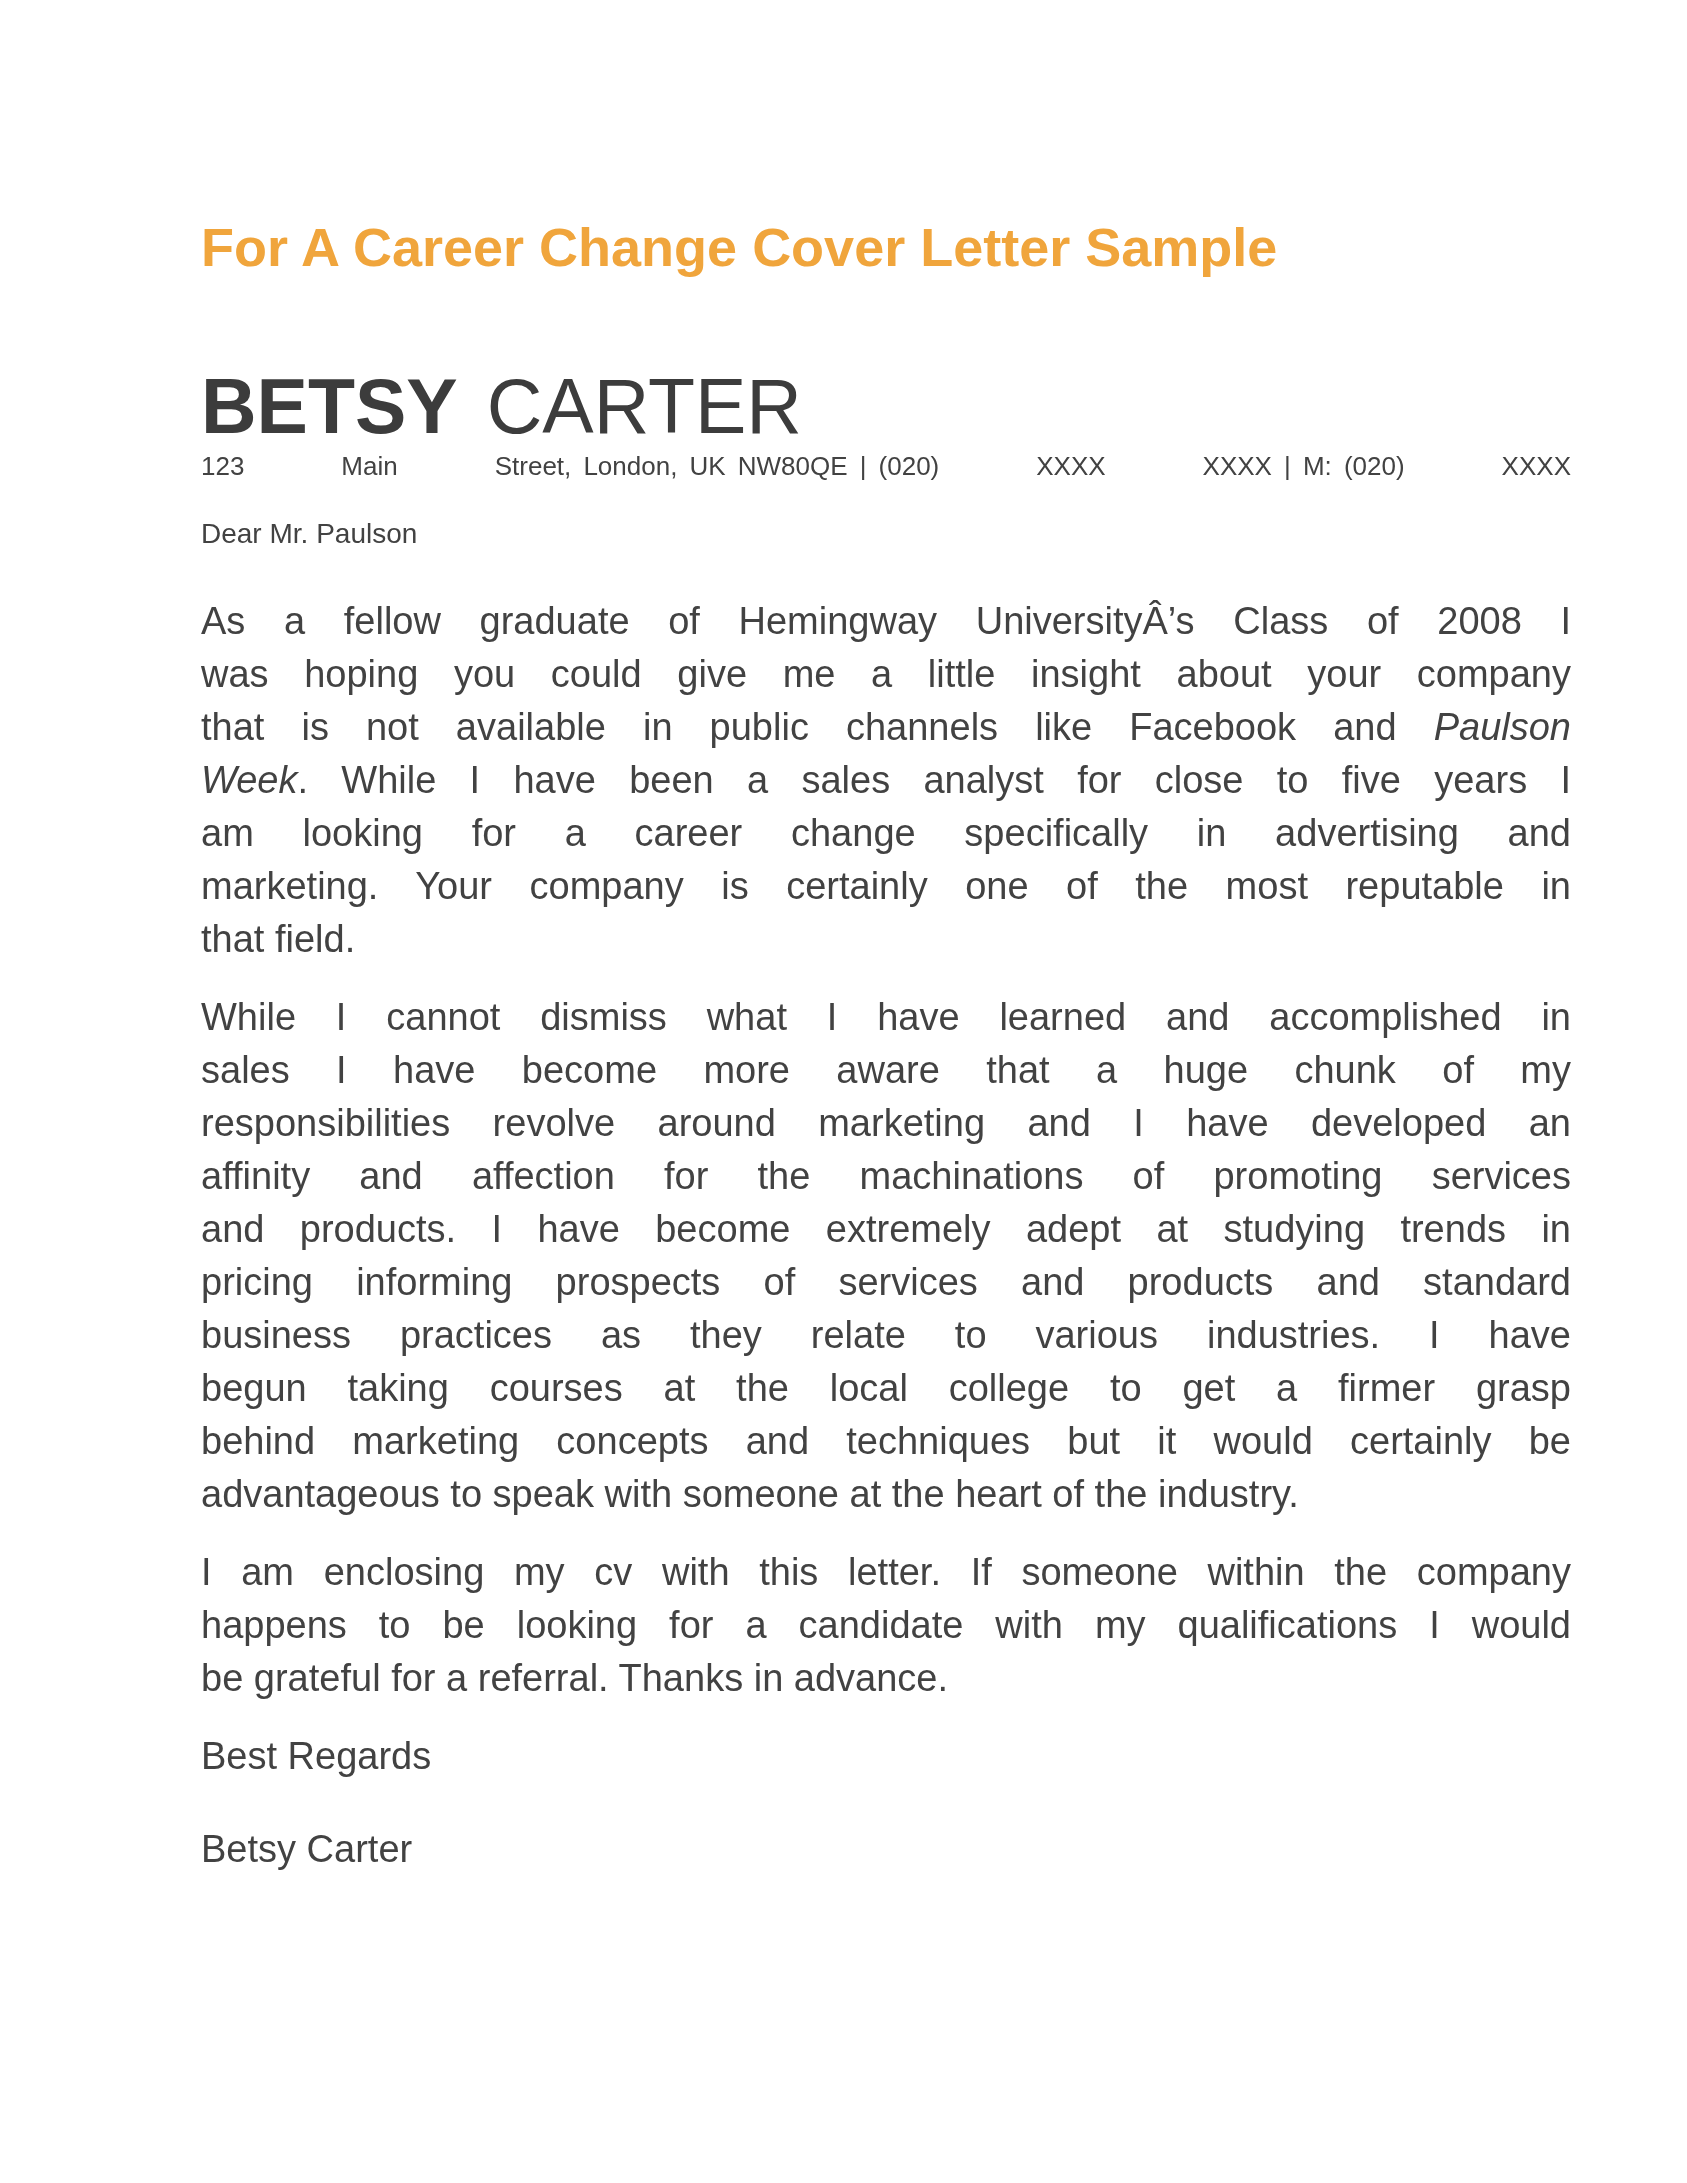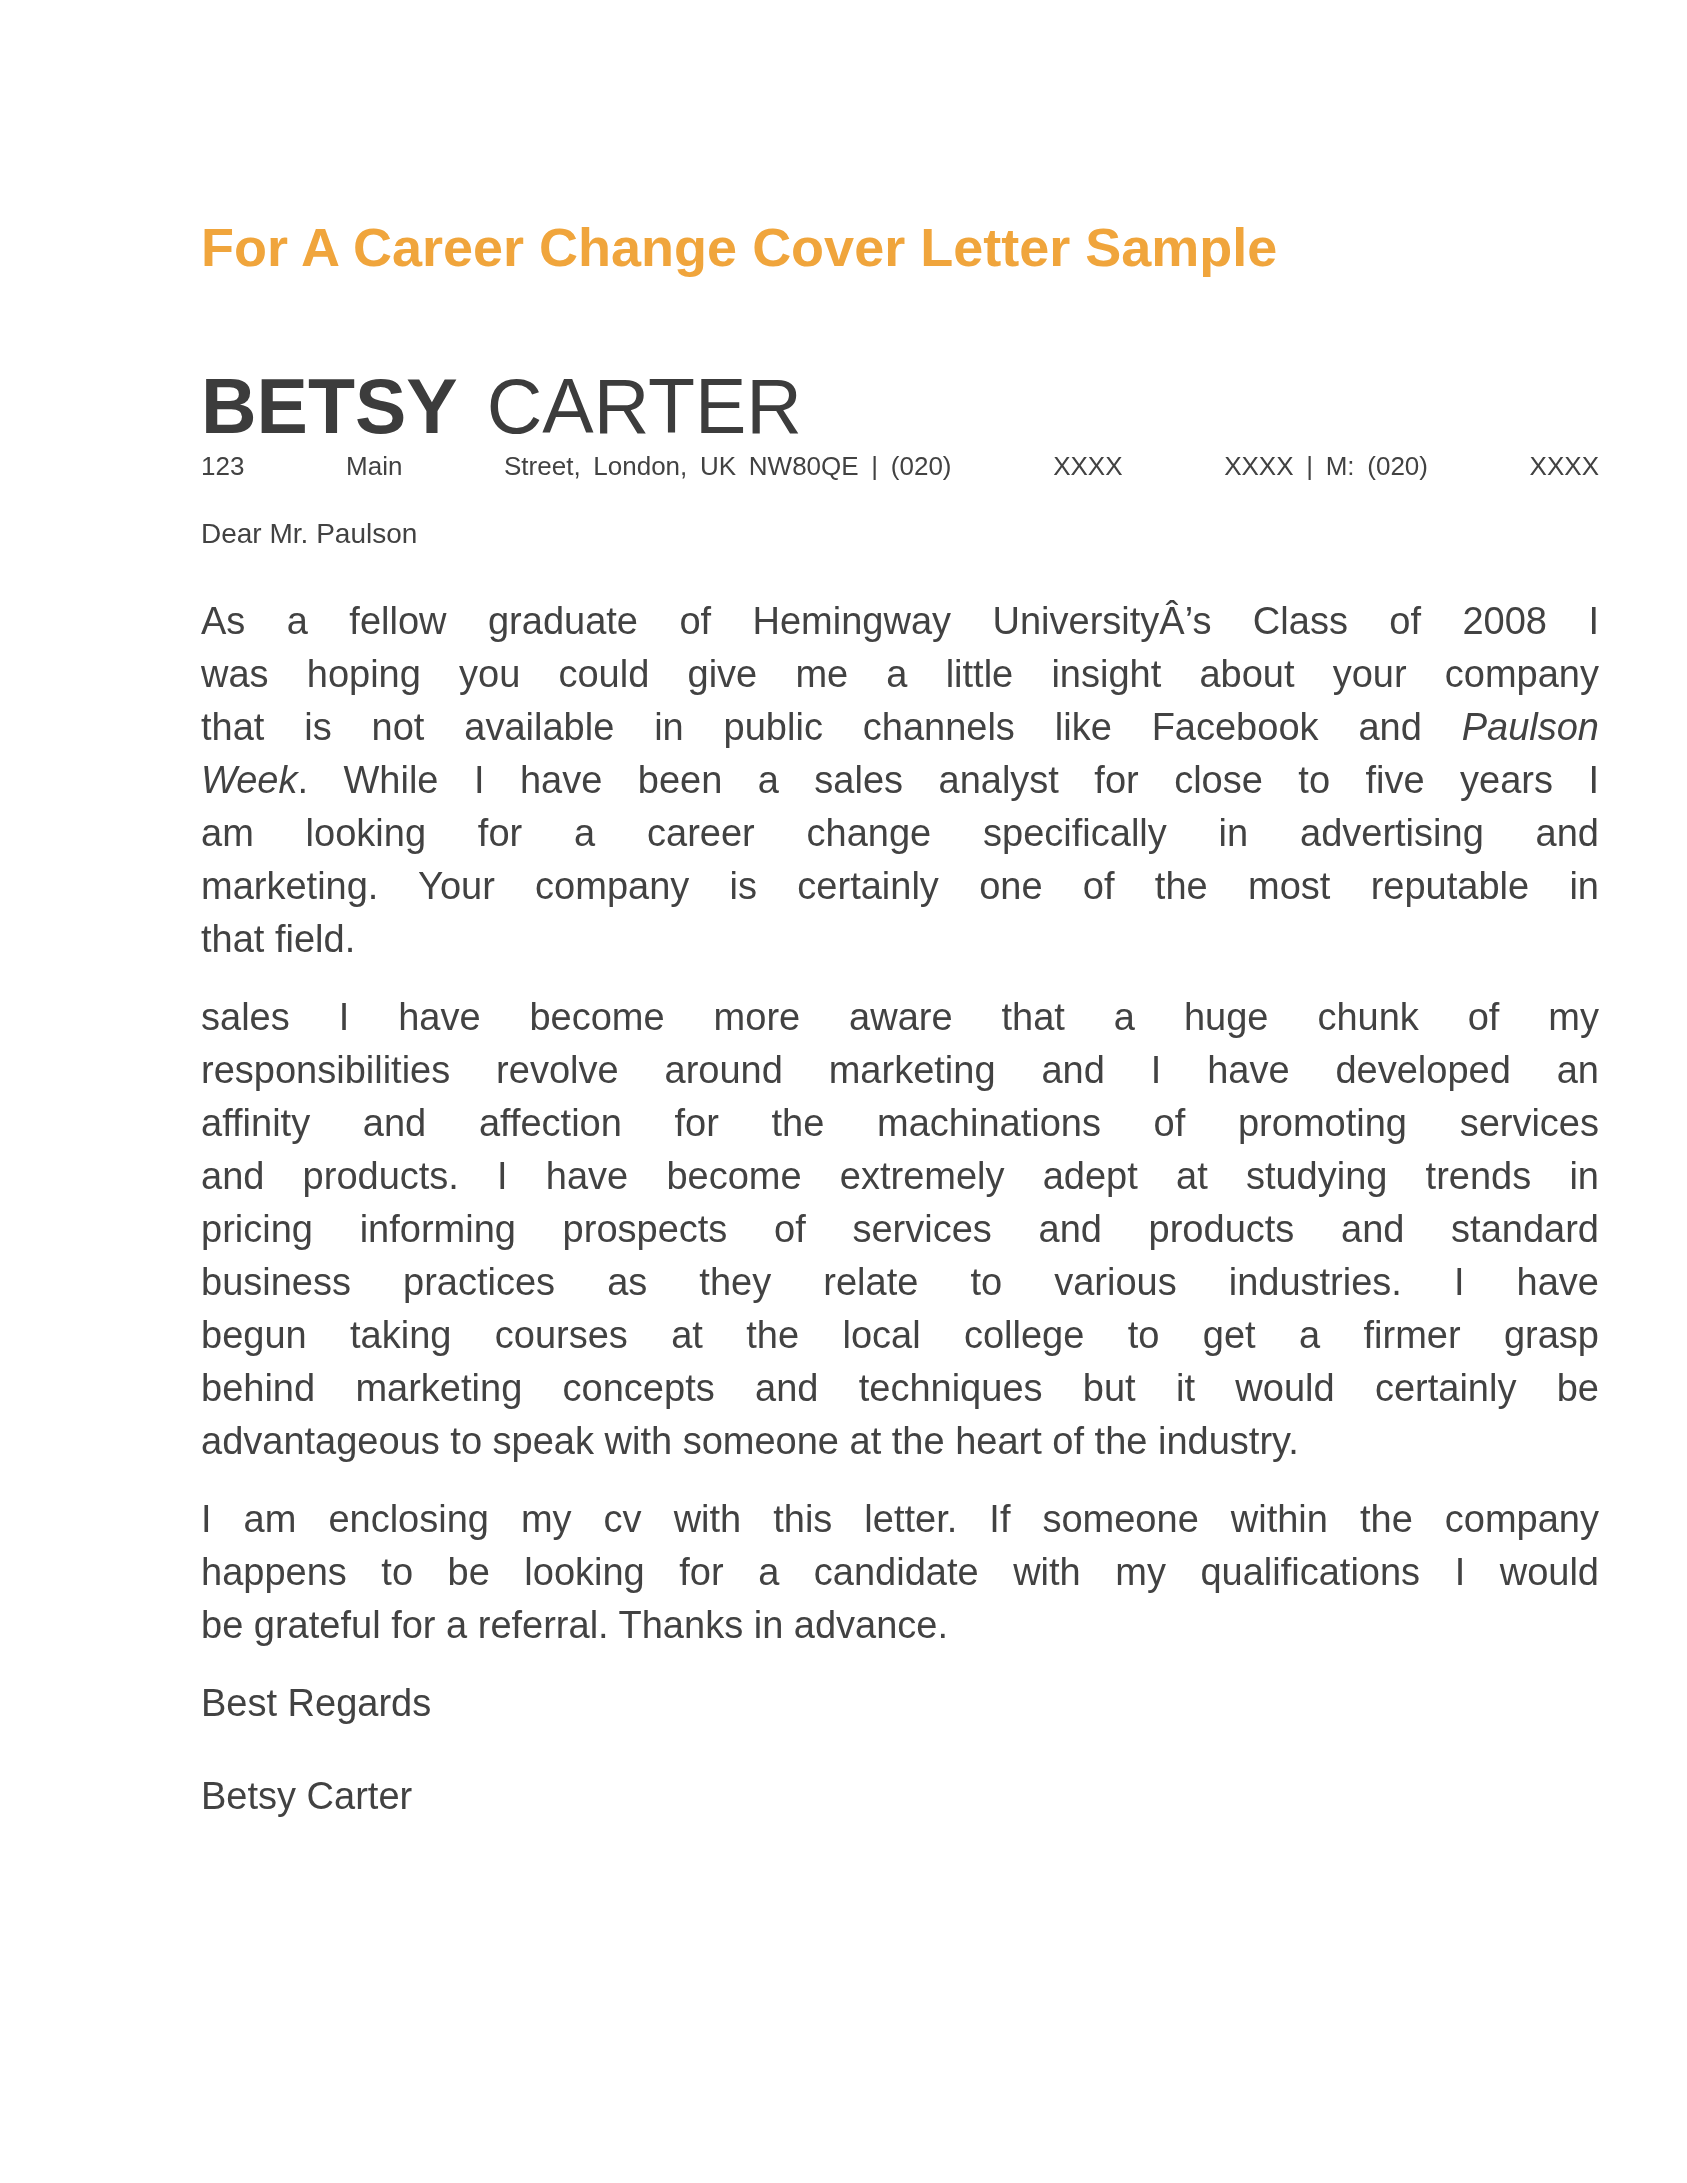--- a/index.html
+++ b/index.html
@@ -10,21 +10,21 @@
   body {
     width: 1687px;
     height: 2184px;
     overflow: hidden;
     font-family: "Liberation Sans", "DejaVu Sans", sans-serif;
   }
   .page {
     box-sizing: border-box;
     width: 1687px;
     height: 1988px;
-    padding: 218px 88px 0 201px;
+    padding: 218px 116px 0 201px;
     background: #ffffff;
   }
   .doc-title {
     font-size: 54px;
     line-height: 58px;
     font-weight: bold;
     color: var(--accent-orange, #F0A53C);
     margin: 0;
   }
   .name {
@@ -100,20 +100,21 @@
       <div class="para">
         <div class="line">As a fellow graduate of Hemingway UniversityÂ’s Class of 2008 I</div>
         <div class="line">was hoping you could give me a little insight about your company</div>
         <div class="line">that is not available in public channels like Facebook and <i>Paulson</i></div>
         <div class="line"><i>Week</i>. While I have been a sales analyst for close to five years I</div>
         <div class="line">am looking for a career change specifically in advertising and</div>
         <div class="line">marketing. Your company is certainly one of the most reputable in</div>
         <div class="line last">that field.</div>
       </div>
       <div class="para">
+        <div class="line">While I cannot dismiss what I have learned and accomplished in</div>
         <div class="line">sales I have become more aware that a huge chunk of my</div>
         <div class="line">responsibilities revolve around marketing and I have developed an</div>
         <div class="line">affinity and affection for the machinations of promoting services</div>
         <div class="line">and products. I have become extremely adept at studying trends in</div>
         <div class="line">pricing informing prospects of services and products and standard</div>
         <div class="line">business practices as they relate to various industries. I have</div>
         <div class="line">begun taking courses at the local college to get a firmer grasp</div>
         <div class="line">behind marketing concepts and techniques but it would certainly be</div>
         <div class="line last">advantageous to speak with someone at the heart of the industry.</div>
       </div>

